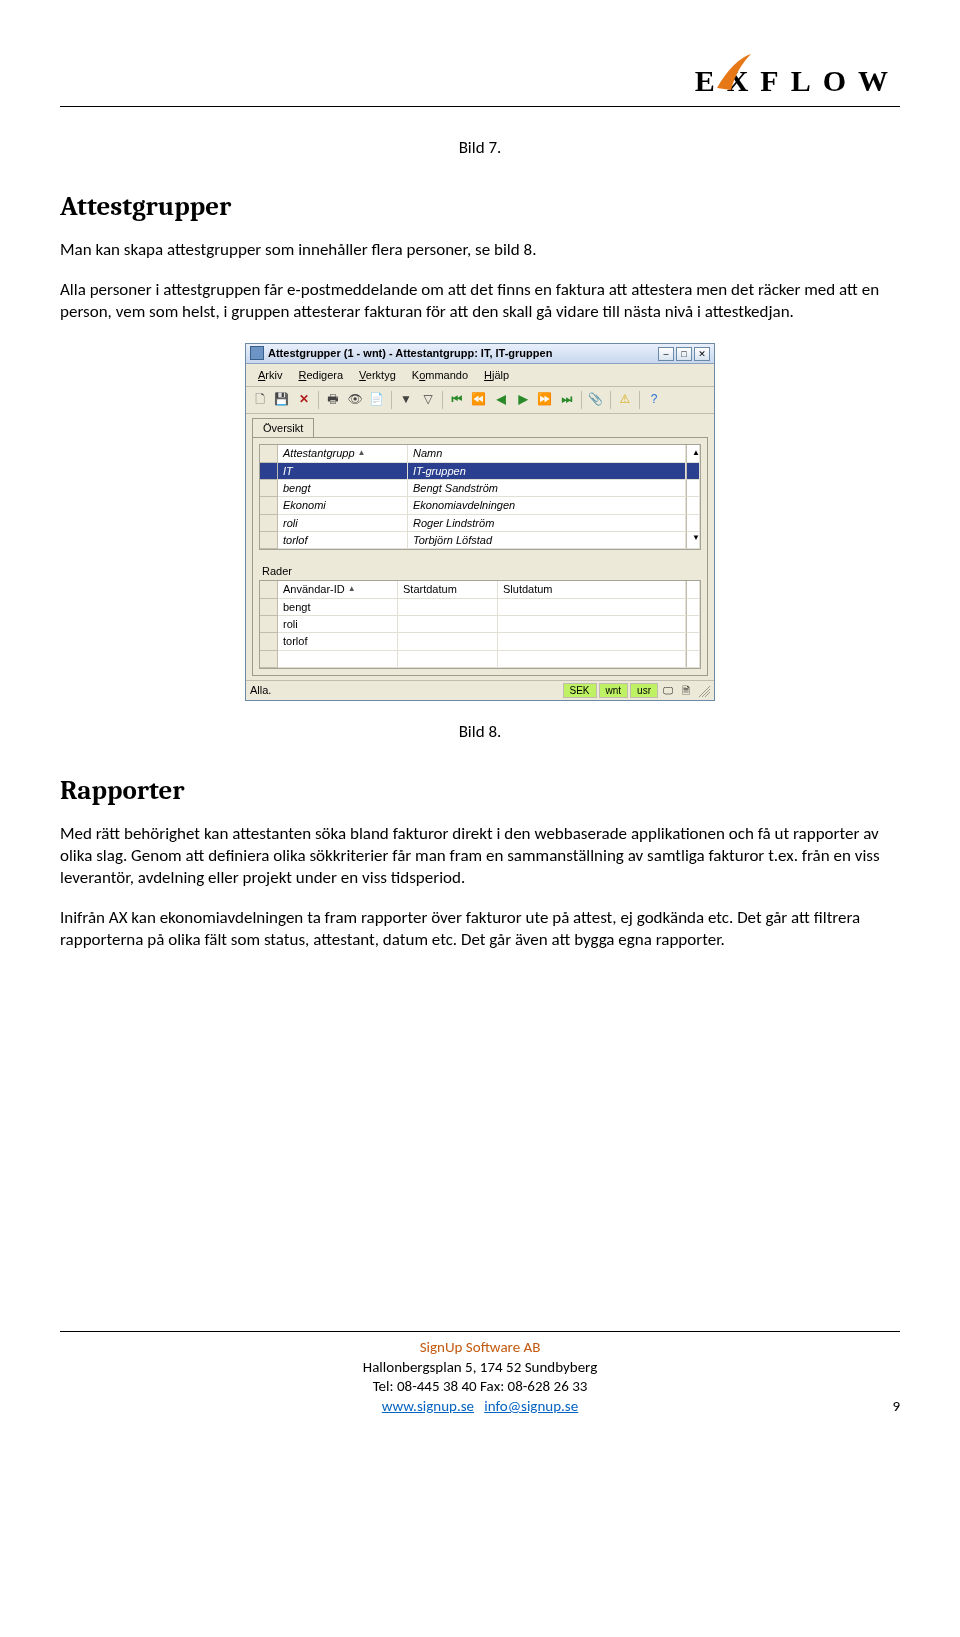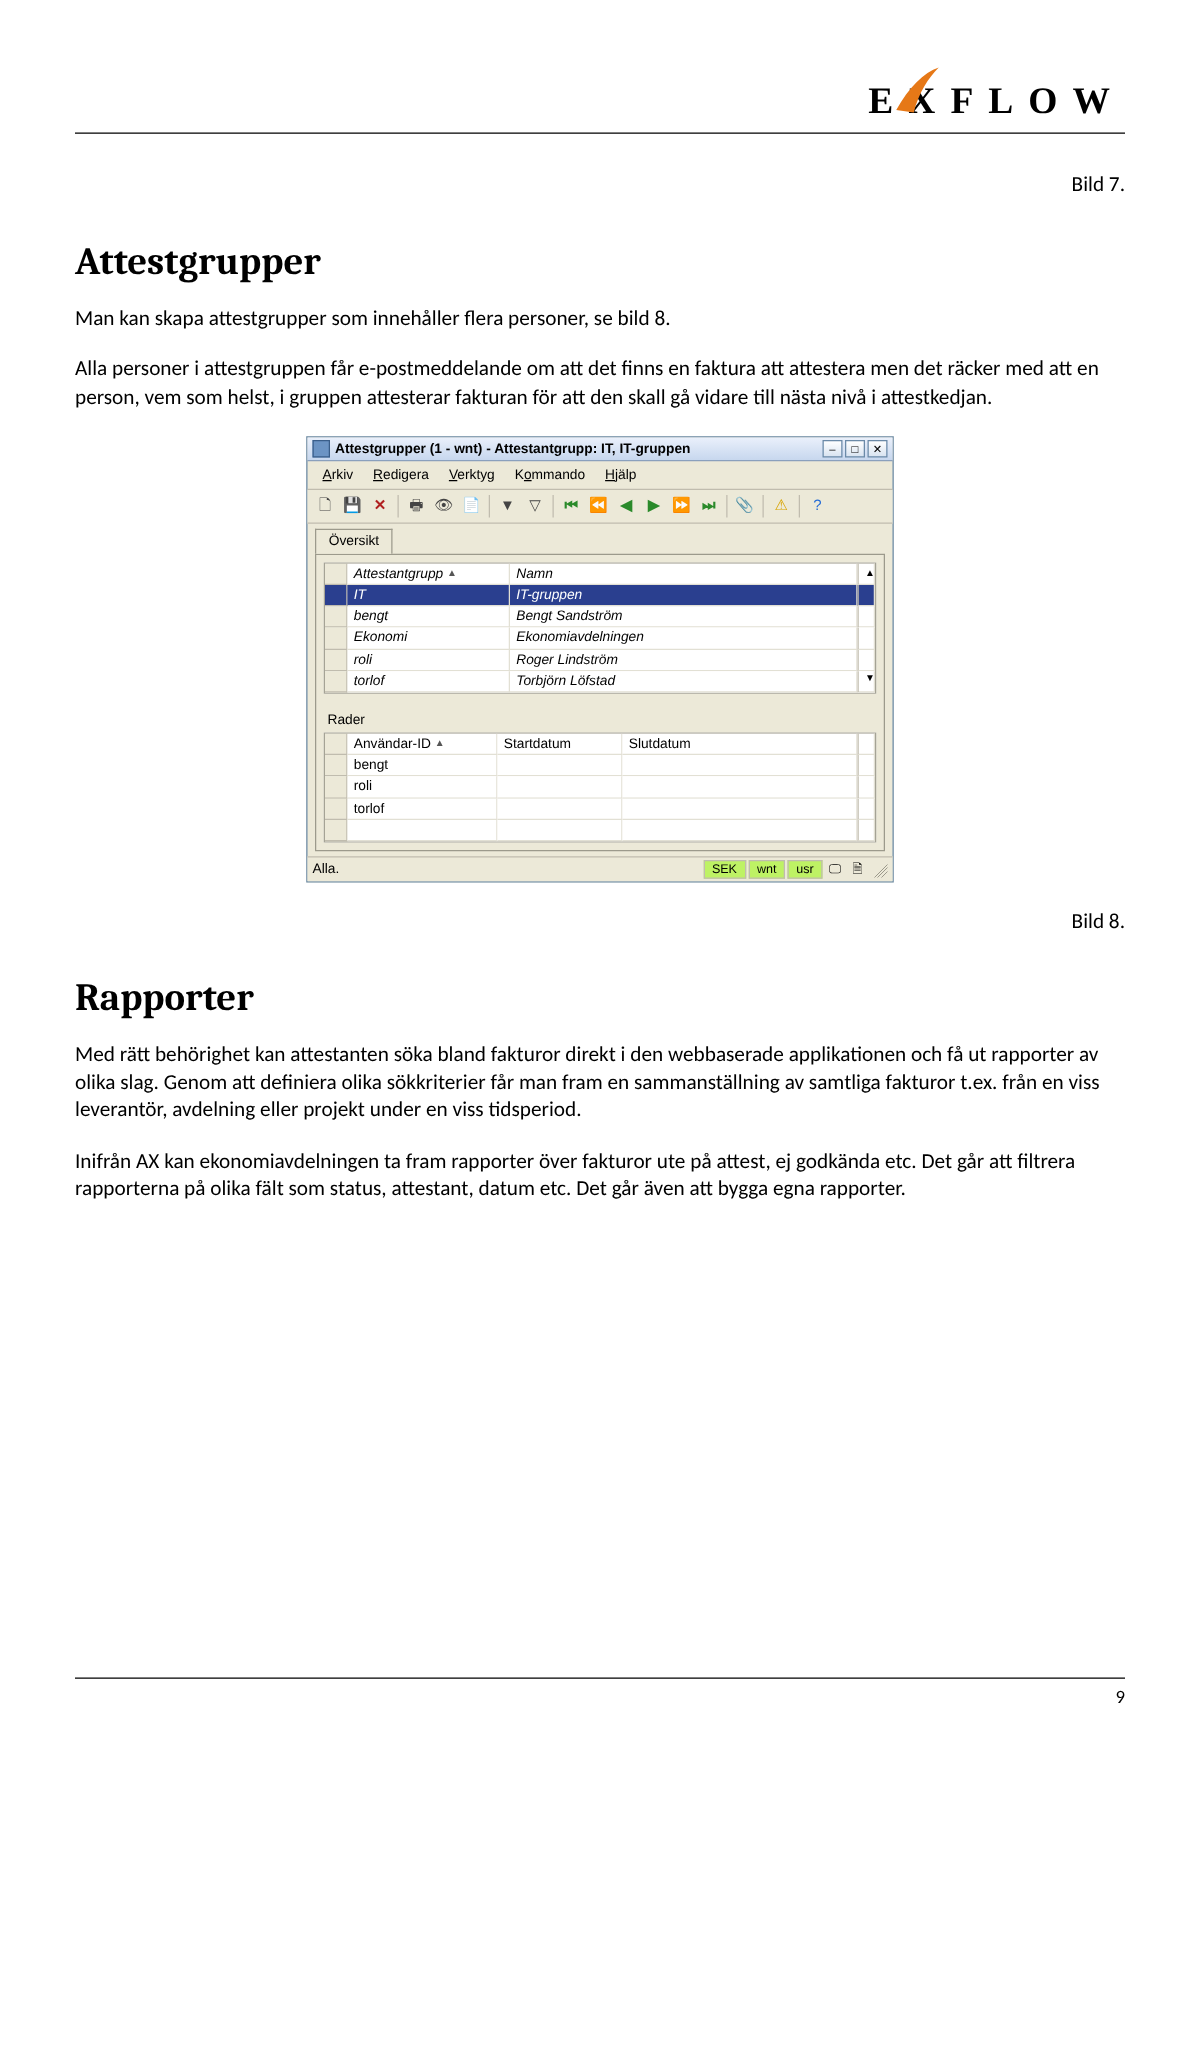--- a/index.html
+++ b/index.html
@@ -35,26 +35,26 @@
   .logo .swoosh {
     position: absolute;
     left: 18px;
     top: -8px;
     width: 40px;
     height: 40px;
     pointer-events: none;
   }
   .logo .swoosh svg { width: 100%; height: 100%; }
 
-  .bild-caption { text-align: right; margin: 20px 0 30px; font-size: 17px; color:#000; }
+  .bild-caption { text-align: center; margin: 20px 0 30px; font-size: 17px; color:#000; }
 
   h1 {
     font-family: Cambria, "Times New Roman", serif;
     font-weight: bold;
-    font-size: 31px;
+    font-size: 27px;
     margin: 20px 0 15px;
     color: #000;
   }
 
   p { margin: 0 0 18px 0; }
 
   
   .win-wrap { display:flex; justify-content:center; margin: 20px 0; }
   .win {
     width: 470px;
@@ -368,16 +368,25 @@
   </div>
 
   <div class="bild-caption">Bild 8.</div>
 
   <h1>Rapporter</h1>
   <p>Med rätt behörighet kan attestanten söka bland fakturor direkt i den webbaserade applikationen och få ut rapporter av olika slag. Genom att definiera olika sökkriterier får man fram en sammanställning av samtliga fakturor t.ex. från en viss leverantör, avdelning eller projekt under en viss tidsperiod.</p>
   <p>Inifrån AX kan ekonomiavdelningen ta fram rapporter över fakturor ute på attest, ej godkända etc. Det går att filtrera rapporterna på olika fält som status, attestant, datum etc. Det går även att bygga egna rapporter.</p>
 
   <div class="footer">
     <div style="width:30px"></div>
+    <div class="footer-center">
+      <div class="company">SignUp Software AB</div>
+      <div>Hallonbergsplan 5, 174 52 Sundbyberg</div>
+      <div>Tel: 08-445 38 40  Fax: 08-628 26 33</div>
+      <div>
+        <a href="#">www.signup.se</a>&nbsp;&nbsp;
+        <a href="#">info@signup.se</a>
+      </div>
+    </div>
     <div class="page-no">9</div>
   </div>
 
 </div>
 
 </body></html>

